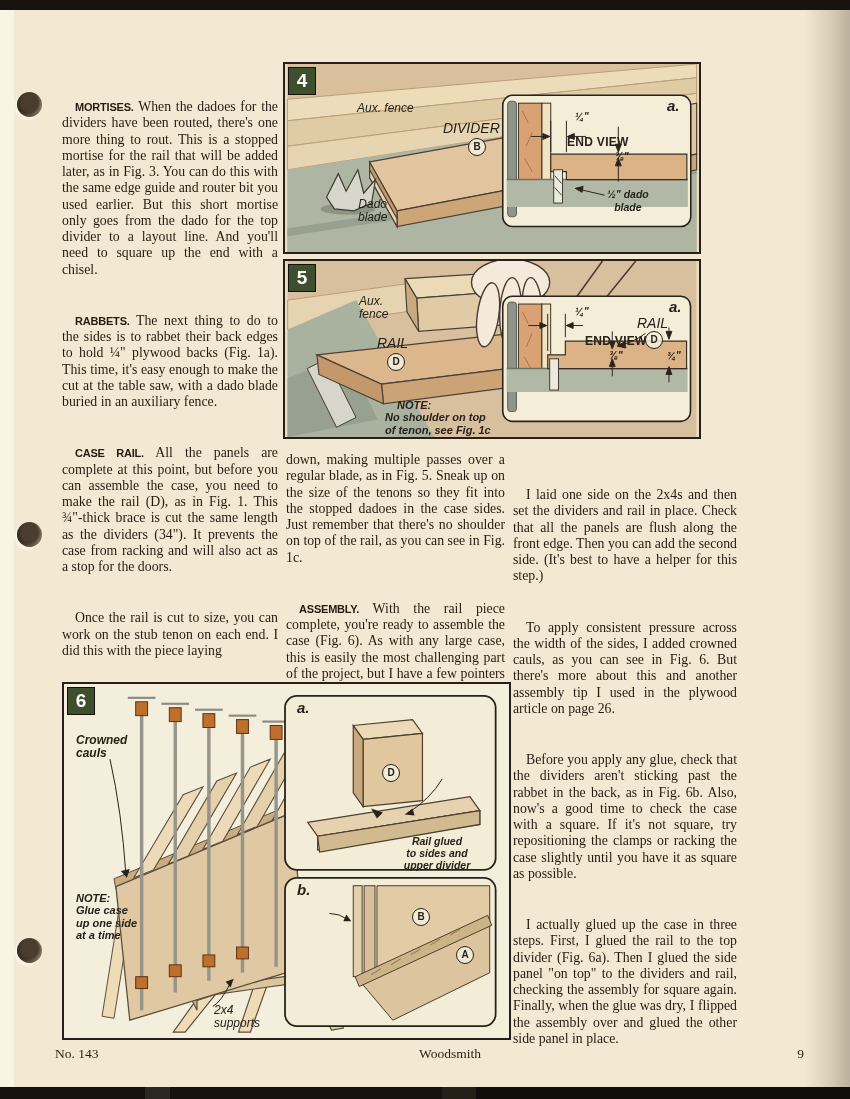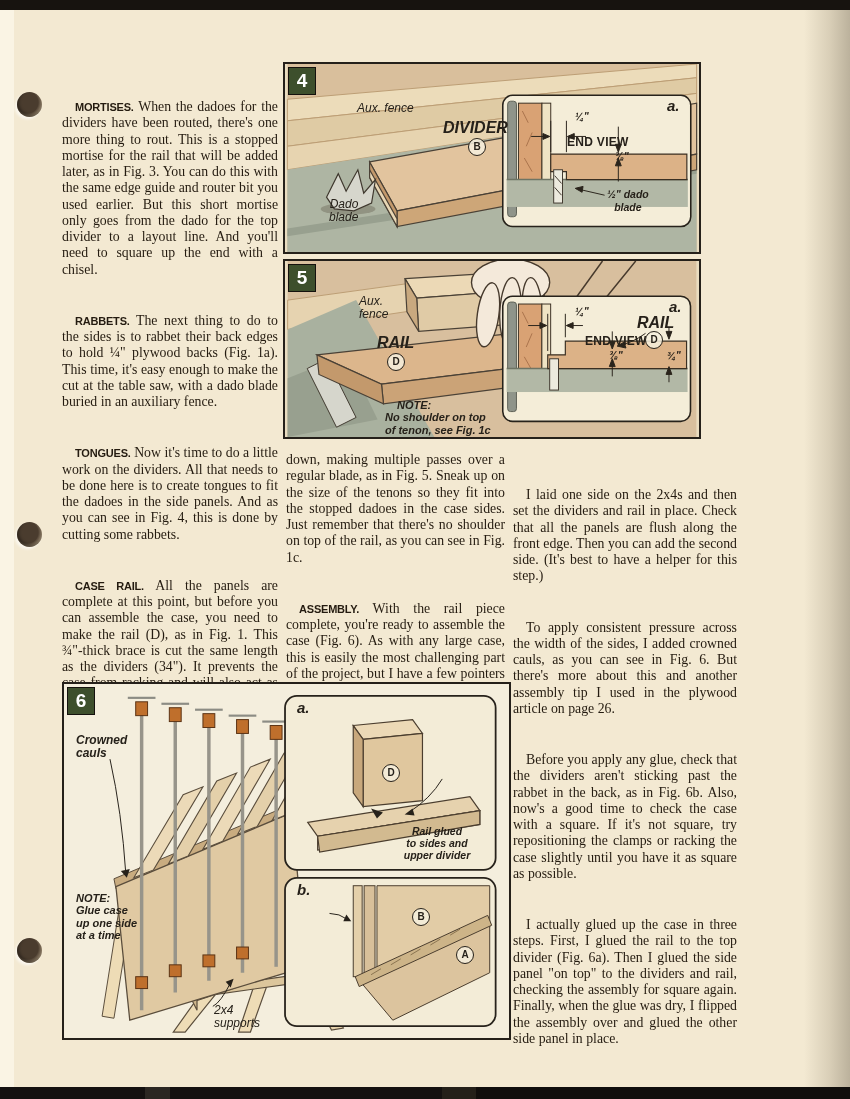--- a/index.html
+++ b/index.html
@@ -21,21 +21,21 @@
   .col p.ind{text-indent:13px;margin-top:35px;}
   .lead{font-family:"Liberation Sans",sans-serif;font-weight:bold;font-size:11px;letter-spacing:-.2px;}
   
   .fig{position:absolute;border:2px solid #25201a;box-sizing:border-box;background:#e9dcc0;}
   .fig svg{display:block;width:100%;height:100%;}
   .fignum{position:absolute;left:3px;top:3px;width:28px;height:28px;background:#3d4f2c;
     border:1.5px solid #14110d;color:#fff;font:bold 19px/26px "Liberation Sans",sans-serif;
     text-align:center;box-sizing:border-box;}
   .figlabel{position:absolute;font:italic bold 11px/12.5px "Liberation Sans",sans-serif;
     color:#26211a;white-space:pre-line;}
-  .biglabel{font-style:italic;font-weight:bold;font-size:16px;}
+  .biglabel{font-style:italic;font-weight:normal;font-size:14px;}
   .plain{font-style:italic;font-weight:normal;font-size:12px;}
   .insethead{font-style:normal;font-weight:bold;font-size:12px;letter-spacing:.3px;margin-top:32px;}
   .tag{font-style:italic;font-weight:bold;font-size:15px;}
   .dim{font-style:italic;font-weight:bold;font-size:10.5px;}
   .circ{position:absolute;width:16px;height:16px;border:1.3px solid #26211a;border-radius:50%;
     font:bold 10px/16px "Liberation Sans",sans-serif;font-style:normal;text-align:center;
     background:rgba(246,240,222,.85);color:#26211a;}
   .cap{font-size:10.5px;line-height:11.8px;text-align:center;}
   
   #footer{position:absolute;left:0;top:1046px;width:850px;height:20px;color:#2a2218;font-size:13.5px;}
@@ -50,22 +50,22 @@
   <div id="topbar" class="bar"></div>
   <div id="leftstrip"></div>
   <div id="rightshade"></div>
   <div class="hole" style="top:92px;"></div>
   <div class="hole" style="top:522px;"></div>
   <div class="hole" style="top:938px;"></div>
 
   <div class="col" style="left:62px;top:64px;width:216px;">
     <p class="ind"><span class="lead">MORTISES.</span><span> When the dadoes for the dividers have been routed, there's one more thing to rout. This is a stopped mortise for the rail that will be added later, as in Fig. 3. You can do this with the same edge guide and router bit you used earlier. But this short mortise only goes from the dado for the top divider to a layout line. And you'll need to square up the end with a chisel.</span></p>
     <p class="ind"><span class="lead">RABBETS.</span><span> The next thing to do to the sides is to rabbet their back edges to hold ¼" plywood backs (Fig. 1a). This time, it's easy enough to make the cut at the table saw, with a dado blade buried in an auxiliary fence.</span></p>
-    <p class="ind"><span class="lead">TONGUES.</span><span> Now it's time to do a little work on the dividers. All that needs to be done here is to create tongues to fit the dadoes in the side panels. And as you can see in Fig. 4, this is done by cutting some rabbets.</span></p>
     <p class="ind"><span class="lead">CASE RAIL.</span><span> All the panels are complete at this point, but before you can assemble the case, you need to make the rail (D), as in Fig. 1. This ¾"-thick brace is cut the same length as the dividers (34"). It prevents the case from racking and will also act as a stop for the doors.</span></p>
+    <p class="ind"><span class="lead"></span><span>Once the rail is cut to size, you can work on the stub tenon on each end. I did this with the piece laying</span></p>
   </div>
 
   <div class="fig" style="left:283px;top:62px;width:418px;height:192px;">
     <svg viewBox="0 0 418 192">
       <rect width="418" height="192" fill="#d9bf9c"></rect>
       <g stroke="#bb9d74" stroke-width="1">
         <polygon points="0,36 418,0 418,14 0,58" fill="#ecdcba"></polygon>
         <polygon points="0,58 418,14 418,30 0,84" fill="#dfcba4"></polygon>
         <polygon points="0,84 418,30 418,44 0,108" fill="#e7d4b0"></polygon>
       </g>
@@ -111,21 +111,21 @@
             <polygon points="338,96 335,104 341,104" fill="#2a241c"></polygon>
           <line x1="324" y1="134" x2="298" y2="128"></line>
             <polygon points="294,127 302,125 301,131" fill="#2a241c"></polygon>
         </g>
       </g>
     </svg>
     <div class="fignum">4</div>
     <div class="figlabel plain" style="left:72px;top:38px;">Aux. fence</div>
     <div class="figlabel biglabel" style="left:158px;top:58px;">DIVIDER</div>
     <div class="circ" style="left:183px;top:74px;">B</div>
-    <div class="figlabel plain" style="left:44px;top:134px;text-align:right;">Dado
+    <div class="figlabel plain" style="left:73px;top:134px;text-align:center;">Dado
 blade</div>
     <div class="figlabel insethead" style="left:282px;top:40px;">END VIEW</div>
     <div class="figlabel tag" style="left:382px;top:36px;">a.</div>
     <div class="figlabel dim" style="left:290px;top:46px;">¼"</div>
     <div class="figlabel dim" style="left:330px;top:86px;">⅜"</div>
     <div class="figlabel dim" style="left:322px;top:124px;text-align:center;">½" dado
 blade</div>
   </div>
 
   <div class="fig" style="left:283px;top:259px;width:418px;height:180px;">
@@ -318,23 +318,28 @@
     <div class="figlabel" style="left:12px;top:50px;font-size:12px;">Crowned
 cauls</div>
     <div class="figlabel" style="left:12px;top:208px;">NOTE:</div>
     <div class="figlabel" style="left:12px;top:220px;">Glue case
 up one side
 at a time</div>
     <div class="figlabel plain" style="left:150px;top:320px;text-align:left;">2x4
 supports</div>
     <div class="figlabel tag" style="left:233px;top:18px;">a.</div>
     <div class="circ" style="left:318px;top:80px;">D</div>
-    <div class="figlabel cap" style="left:320px;top:142px;width:106px;">Rail glued
+    <div class="figlabel cap" style="left:320px;top:152px;width:106px;">Rail glued
 to sides and
 upper divider</div>
     <div class="figlabel tag" style="left:233px;top:200px;">b.</div>
     <div class="circ" style="left:348px;top:224px;">B</div>
     <div class="circ" style="left:392px;top:262px;">A</div>
   </div>
 
+  <div id="footer">
+    <span class="fl">No. 143</span>
+    <span class="fc">Woodsmith</span>
+    <span class="fr">9</span>
+  </div>
 
   <div id="bottombar" class="bar"></div>
 </div>
 
 </body></html>

